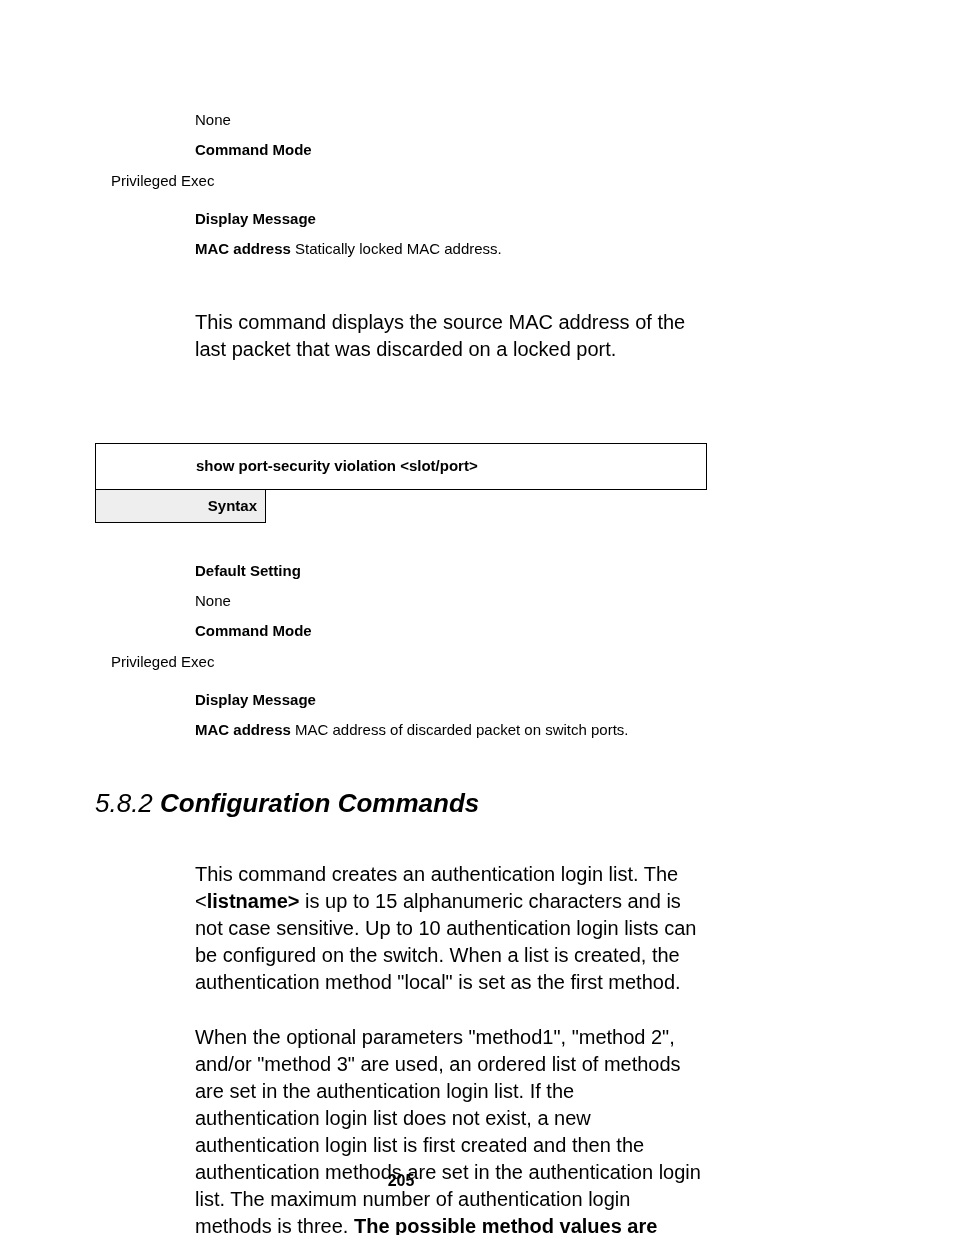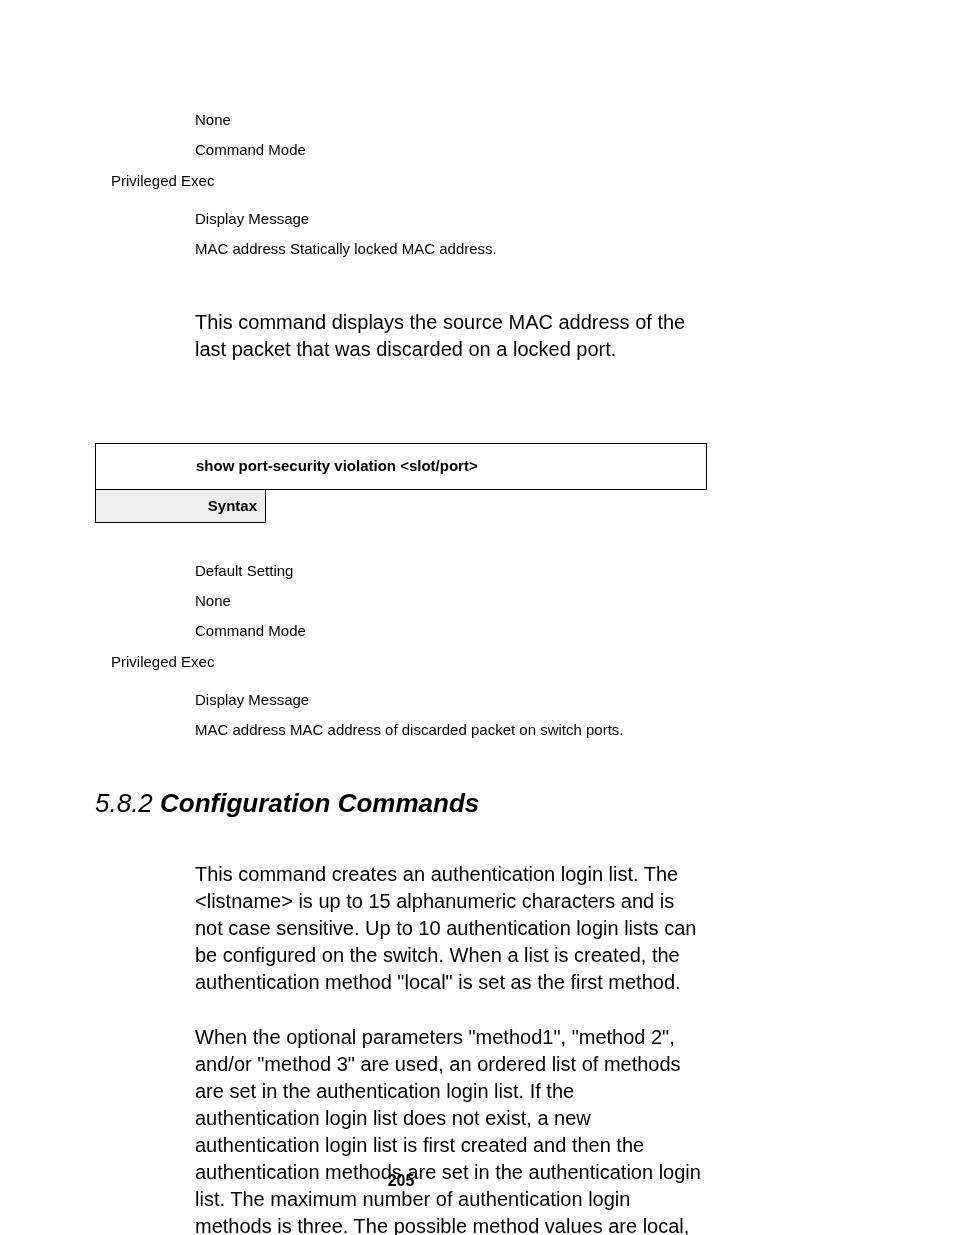--- a/index.html
+++ b/index.html
@@ -1,21 +1,21 @@
 <!DOCTYPE html>
 <html><head>
 <meta charset="utf-8">
 <style>
   * { box-sizing: border-box; margin: 0; padding: 0; }
   html, body { width: 954px; height: 1235px; background: #fff; font-family: Arial, Helvetica, sans-serif; color: #000; }
   .page { position: relative; width: 802px; height: 1235px; padding: 110px 95px 16px 95px; }
   .content { font-size: 15px; line-height: 1.35; }
   .indent-1 { margin-left: 16px; }
   .indent-2 { margin-left: 100px; }
-  .bold { font-weight: normal; }
+  .bold { font-weight: bold; }
   .para { margin-bottom: 10px; }
   .gap-sm { height: 8px; }
   .gap-block { height: 40px; }
   .syntax-table { width: 100%; border-collapse: collapse; margin-top: 30px; margin-bottom: 30px; }
   .syntax-header-cell { width: 170px; border: 1px solid #000; background: #eee; text-align: right; padding: 6px 8px; font-weight: bold; font-size: 15px; }
   .syntax-body-cell { border: 1px solid #000; padding: 12px 8px 12px 100px; font-weight: bold; font-size: 15px; }
   .h2 { font-size: 26px; font-weight: bold; margin-top: 46px; margin-bottom: 40px; font-style: italic; }
   .h2 .num { font-weight: normal; }
   .h3 { font-size: 17px; font-weight: bold; margin-left: 50px; margin-bottom: 25px; }
   .h3 .num { font-weight: normal; }

